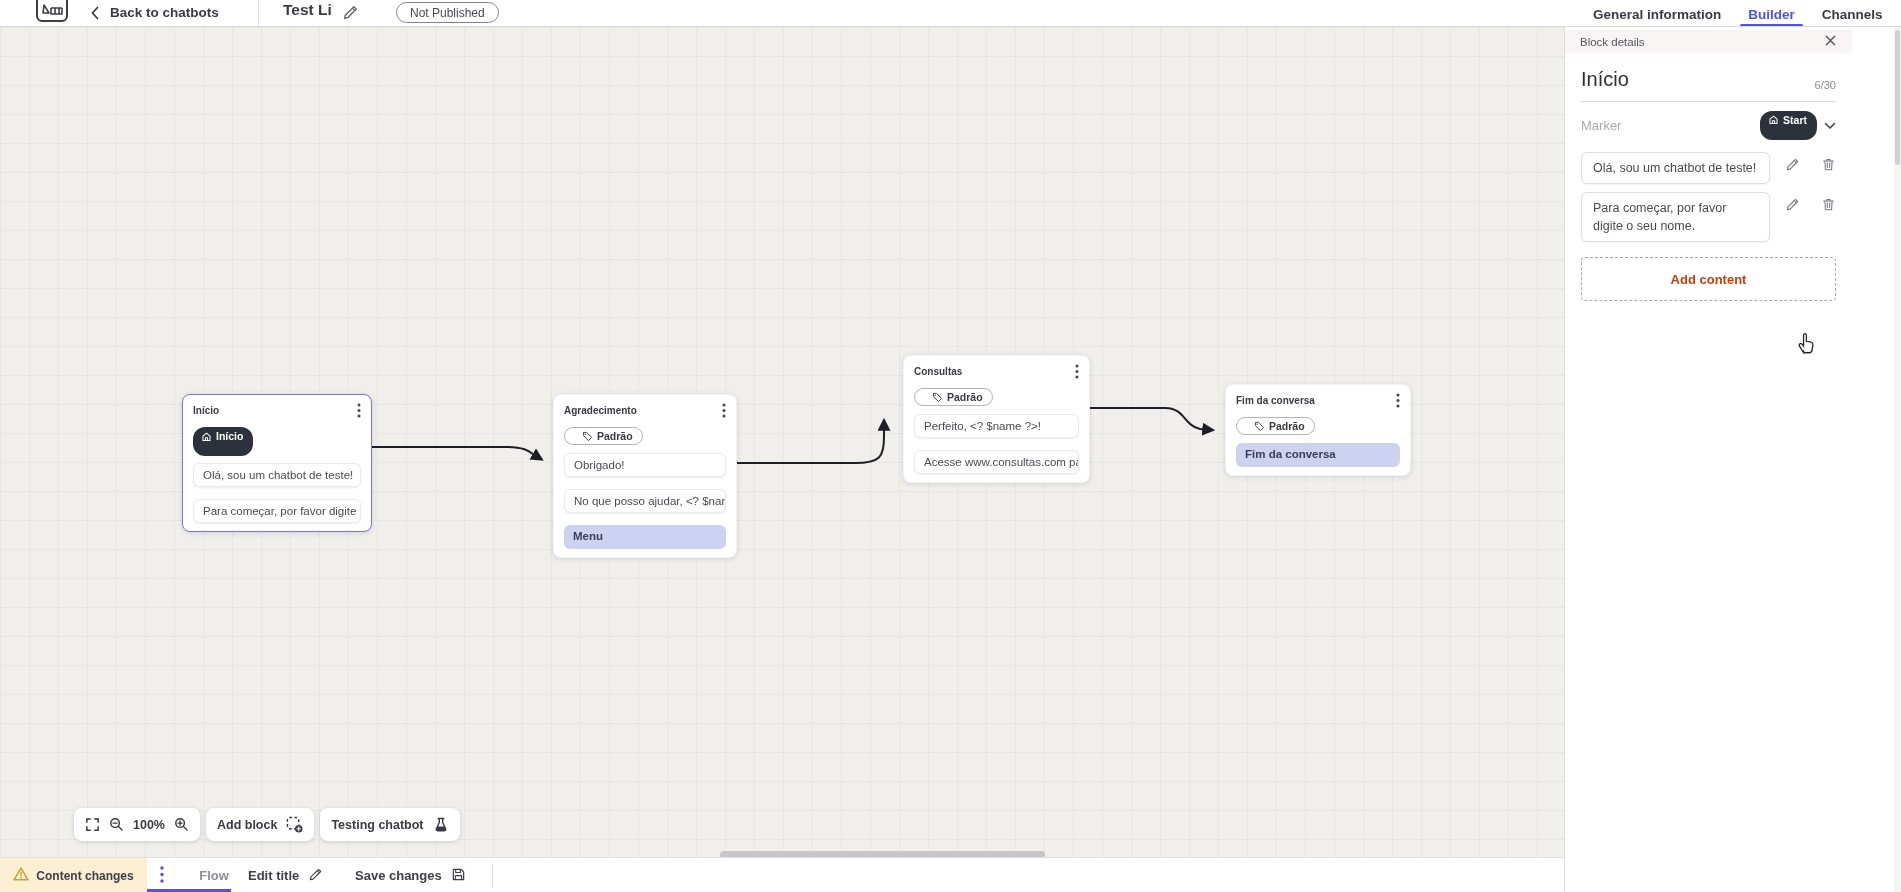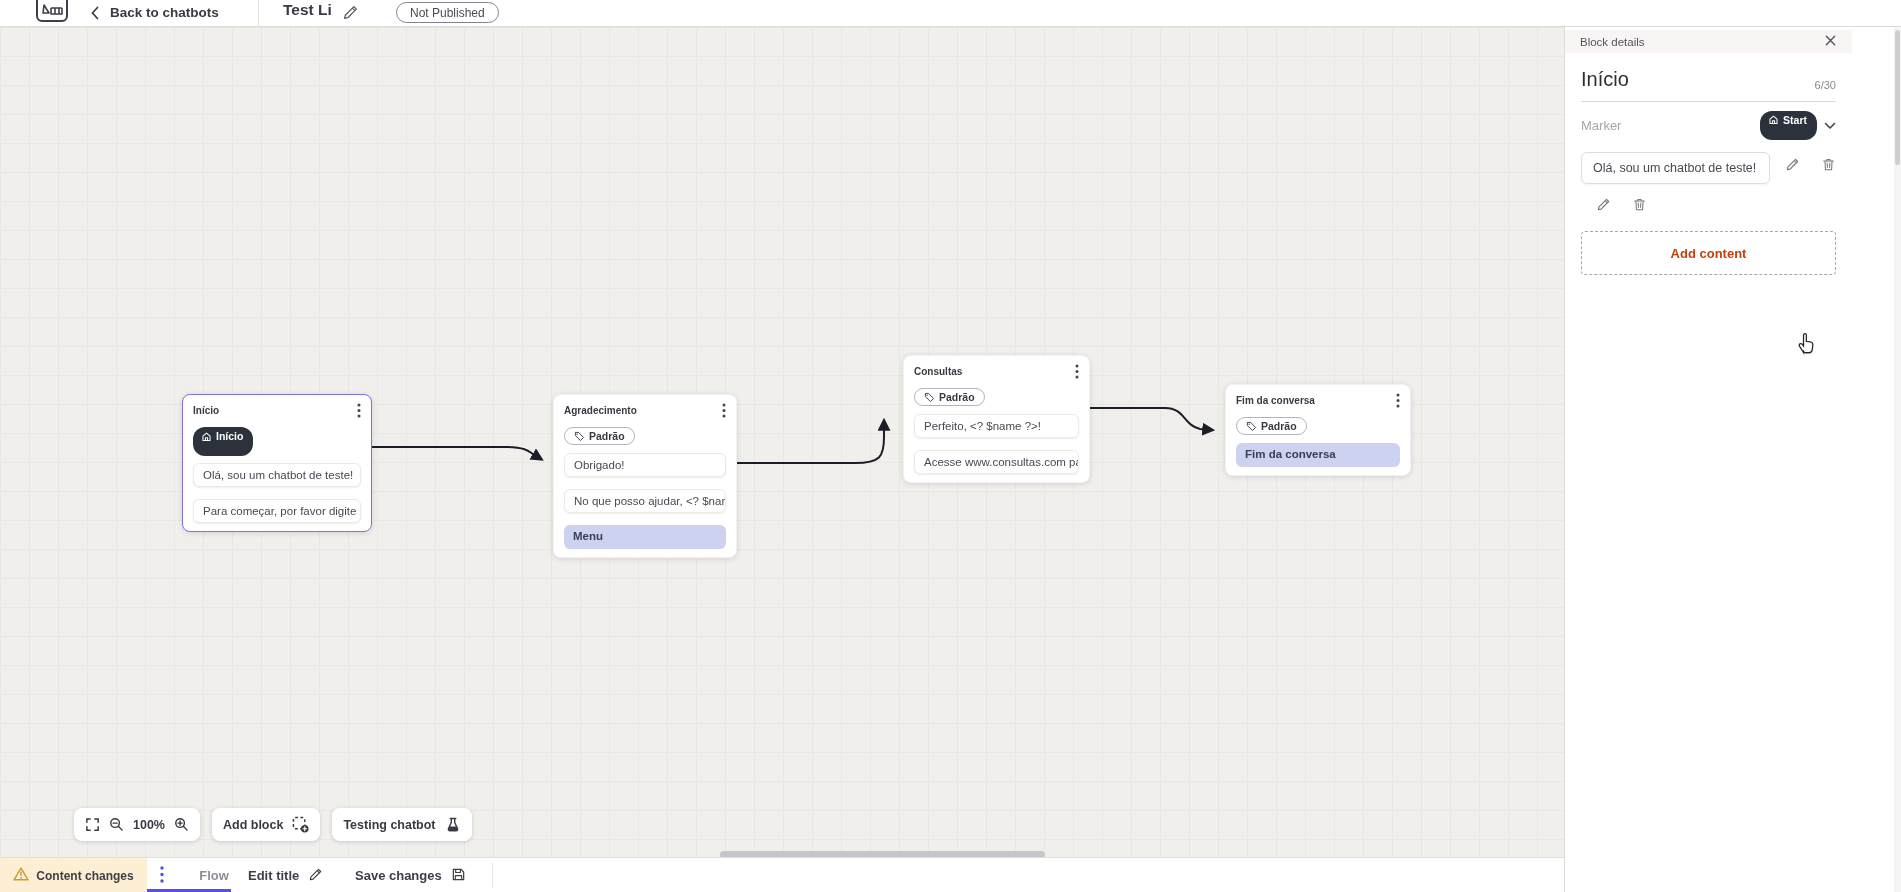--- a/index.html
+++ b/index.html
@@ -37,29 +37,29 @@
   .node { position:absolute; background:#fff; border-radius:8px; padding:8px 10px;
     border:1px solid rgba(0,0,0,.05); box-shadow:0 1px 5px rgba(40,40,60,.15); }
   .node.selected { border:1.5px solid #7d71ea; }
   .node-head { display:flex; justify-content:space-between; align-items:flex-start; }
   .node-title { font-size:10px; font-weight:bold; color:#3a3944; line-height:15px; }
   .kebab { color:#44434e; cursor:pointer; }
   .pill-row { margin-top:5px; }
   .pill-dark { display:inline-flex; align-items:center; gap:4px; background:#2b323b; color:#fff;
     font-size:10.5px; font-weight:bold; border-radius:12px; padding:3px 10px 14px 8px; }
   .pill-outline { display:inline-flex; align-items:center; gap:4px; border:1px solid #b5b4bc; color:#3a3944;
-    font-size:10.5px; font-weight:bold; border-radius:12px; padding:2px 9px 2px 9px; background:#fff; }
+    font-size:10.5px; font-weight:bold; border-radius:12px; padding:2px 9px 2px 17px; background:#fff; }
   .node-rows { margin-top:7px; display:flex; flex-direction:column; gap:12px; }
   .msg-row { background:#fff; border:1px solid #eceae7; box-shadow:0 1px 2px rgba(0,0,0,.07);
     border-radius:6px; padding:5px 9px; font-size:11.5px; color:#4a4953;
     white-space:nowrap; overflow:hidden; height:24px; }
   .btn-row { background:#cdd2f1; border-radius:6px; padding:5px 9px; font-size:11.5px; font-weight:bold;
     color:#3c3c55; height:24px; white-space:nowrap; overflow:hidden; }
 
-  .canvas-controls { position:absolute; left:30px; top:781px; display:flex; gap:12px;padding-left:44px; }
+  .canvas-controls { position:absolute; left:30px; top:781px; display:flex; gap:6px;padding-left:44px; }
   .ctl-group { height:33px; background:#fff; border-radius:8px; box-shadow:0 1px 4px rgba(40,40,60,.18);
     display:flex; align-items:center; gap:9px; padding:0 11px; font-size:12.5px; font-weight:bold; color:#3a3944; }
   .ctl-group svg { display:block; }
   .hscroll-thumb { position:absolute; left:720px; top:824px; width:325px; height:7px; border-radius:4px; background:#c7c5c9; }
 
   
   .panel { position:absolute; left:1564px; top:27px; width:288px; height:865px; background:#fff;
     border-left:1px solid #dedcd9; z-index:20; }
   .panel-header { margin-top:3px; height:23px; background:#f9f5f4; display:flex; align-items:center;
     justify-content:space-between; padding:0 15px; }
@@ -124,20 +124,25 @@
     </span>
     <span class="back-label">Back to chatbots</span>
     <div class="topbar-divider"></div>
     <span class="bot-title">Test Li</span>
     <span class="title-pencil">
       <svg width="17" height="17" viewBox="0 0 16 16">
           <path d="M2.5 13.5 l.6-2.9 8.1-8.1 2.3 2.3 -8.1 8.1 -2.9.6 Z M9.8 3.9 l2.3 2.3" fill="none" stroke="#5a5963" stroke-width="1.2" stroke-linejoin="round"></path>
         </svg>
     </span>
     <span class="status-badge">Not Published</span>
+    <nav class="top-tabs">
+      <span class="top-tab">General information</span>
+      <span class="top-tab active">Builder</span>
+      <span class="top-tab">Channels</span>
+    </nav>
   </header>
 
   <div class="canvas">
 
     <svg class="edges">
       <defs>
         <marker id="ah" viewBox="0 0 10 10" refX="7.5" refY="5" markerWidth="6.5" markerHeight="6.5" orient="auto-start-reverse">
           <path d="M0 0 L10 5 L0 10 z" fill="#1d1d27"></path>
         </marker>
       </defs>
@@ -339,20 +344,21 @@
               <path d="M2.5 13.5 l.6-2.9 8.1-8.1 2.3 2.3 -8.1 8.1 -2.9.6 Z M9.8 3.9 l2.3 2.3" fill="none" stroke="currentColor" stroke-width="1.2" stroke-linejoin="round"></path>
             </svg>
         </span>
         <span class="row-icon trash">
           <svg width="15" height="15" viewBox="0 0 16 16">
               <path d="M2.8 4.3 h10.4 M6 4.3 l.3-1.6 h3.4 l.3 1.6 M4.2 4.3 l.5 9.2 h6.6 l.5-9.2 M6.6 6.4 l.2 4.8 M9.4 6.4 l-.2 4.8" fill="none" stroke="currentColor" stroke-width="1.1" stroke-linecap="round" stroke-linejoin="round"></path>
             </svg>
         </span>
       </div>
       <div class="content-row">
+        <div class="content-card">Para começar, por favor digite o seu nome.</div>
         <span class="row-icon">
           <svg width="15" height="15" viewBox="0 0 16 16">
               <path d="M2.5 13.5 l.6-2.9 8.1-8.1 2.3 2.3 -8.1 8.1 -2.9.6 Z M9.8 3.9 l2.3 2.3" fill="none" stroke="currentColor" stroke-width="1.2" stroke-linejoin="round"></path>
             </svg>
         </span>
         <span class="row-icon trash">
           <svg width="15" height="15" viewBox="0 0 16 16">
               <path d="M2.8 4.3 h10.4 M6 4.3 l.3-1.6 h3.4 l.3 1.6 M4.2 4.3 l.5 9.2 h6.6 l.5-9.2 M6.6 6.4 l.2 4.8 M9.4 6.4 l-.2 4.8" fill="none" stroke="currentColor" stroke-width="1.1" stroke-linecap="round" stroke-linejoin="round"></path>
             </svg>
         </span>

